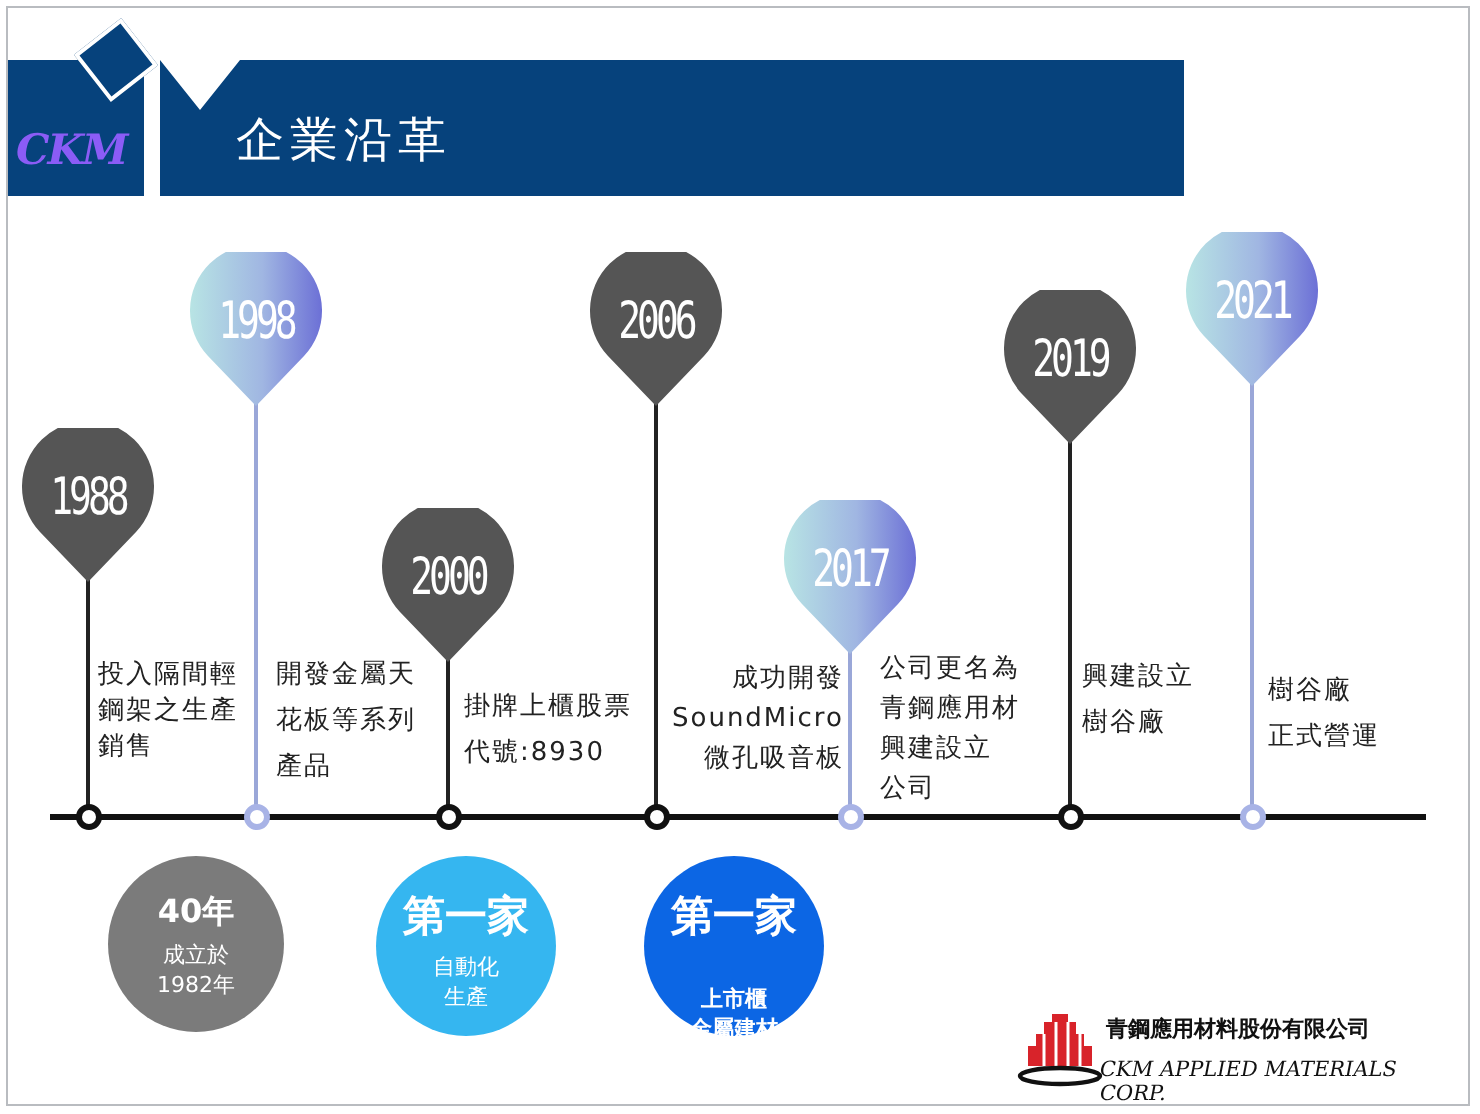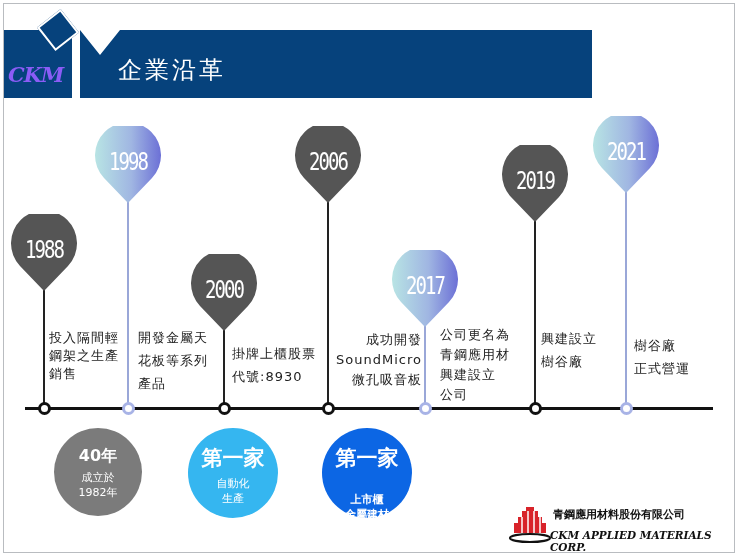--- a/index.html
+++ b/index.html
@@ -34,21 +34,21 @@
   .desc.loose { line-height: 23px; }
 
   
   .badge { position: absolute; border-radius: 50%; text-align: center; color: #fff; }
   .badge .big { font-weight: bold; display: block; }
   .badge .small { display: block; font-size: 11px; line-height: 15px; }
 
   
   .corp-logo { position: absolute; left: 508px; top: 505px; width: 226px; height: 40px; }
   .corp-cn { position: absolute; left: 45px; top: 2px; font-weight: bold; font-size: 11px; color: #111; letter-spacing: 0px; }
-  .corp-en { position: absolute; left: 42px; top: 24px; font-family: "DejaVu Serif", serif; font-style: italic; font-weight: bold; font-size: 10.5px; color: #111; letter-spacing: 0px; }
+  .corp-en { position: absolute; left: 42px; top: 24px; font-family: "DejaVu Serif", serif; font-style: italic; font-weight: normal; font-size: 10.5px; color: #111; letter-spacing: 0px; }
 </style>
 </head>
 <body>
 
 <div class="frame"></div>
 
 <div class="logo-block"></div>
 <div class="logo-square"></div>
 <div class="logo-text">CKM</div>
 <div class="banner">

